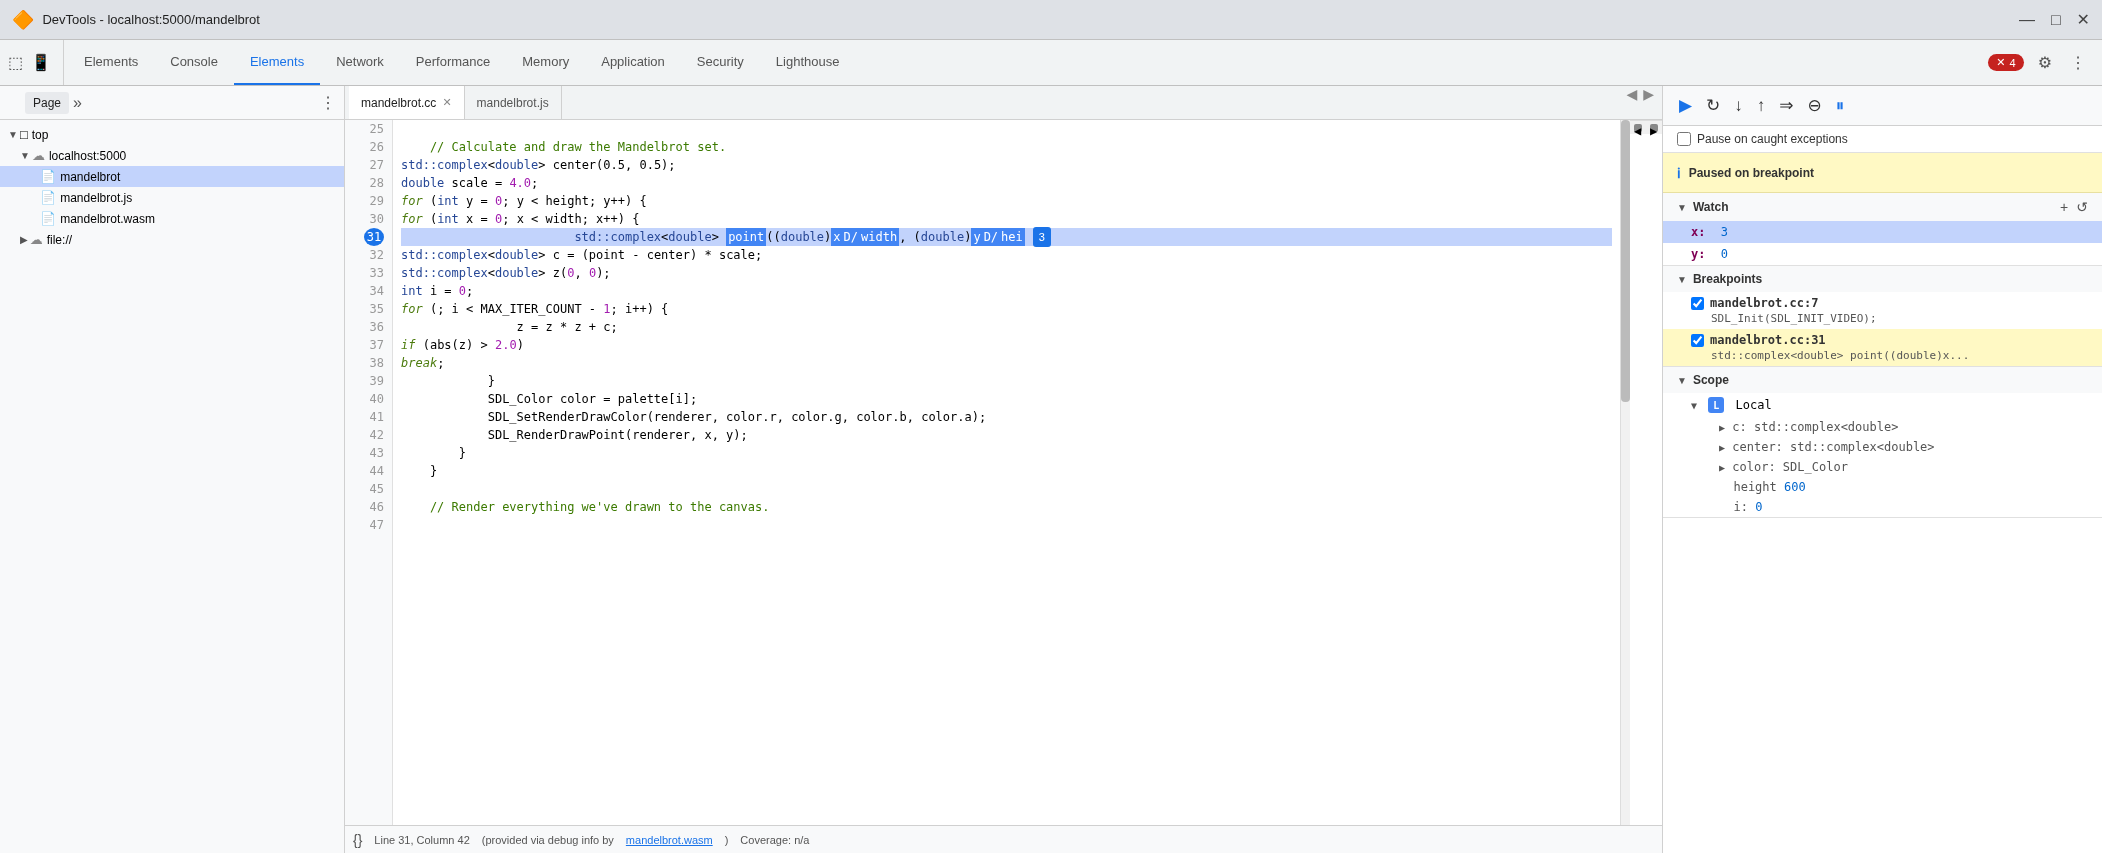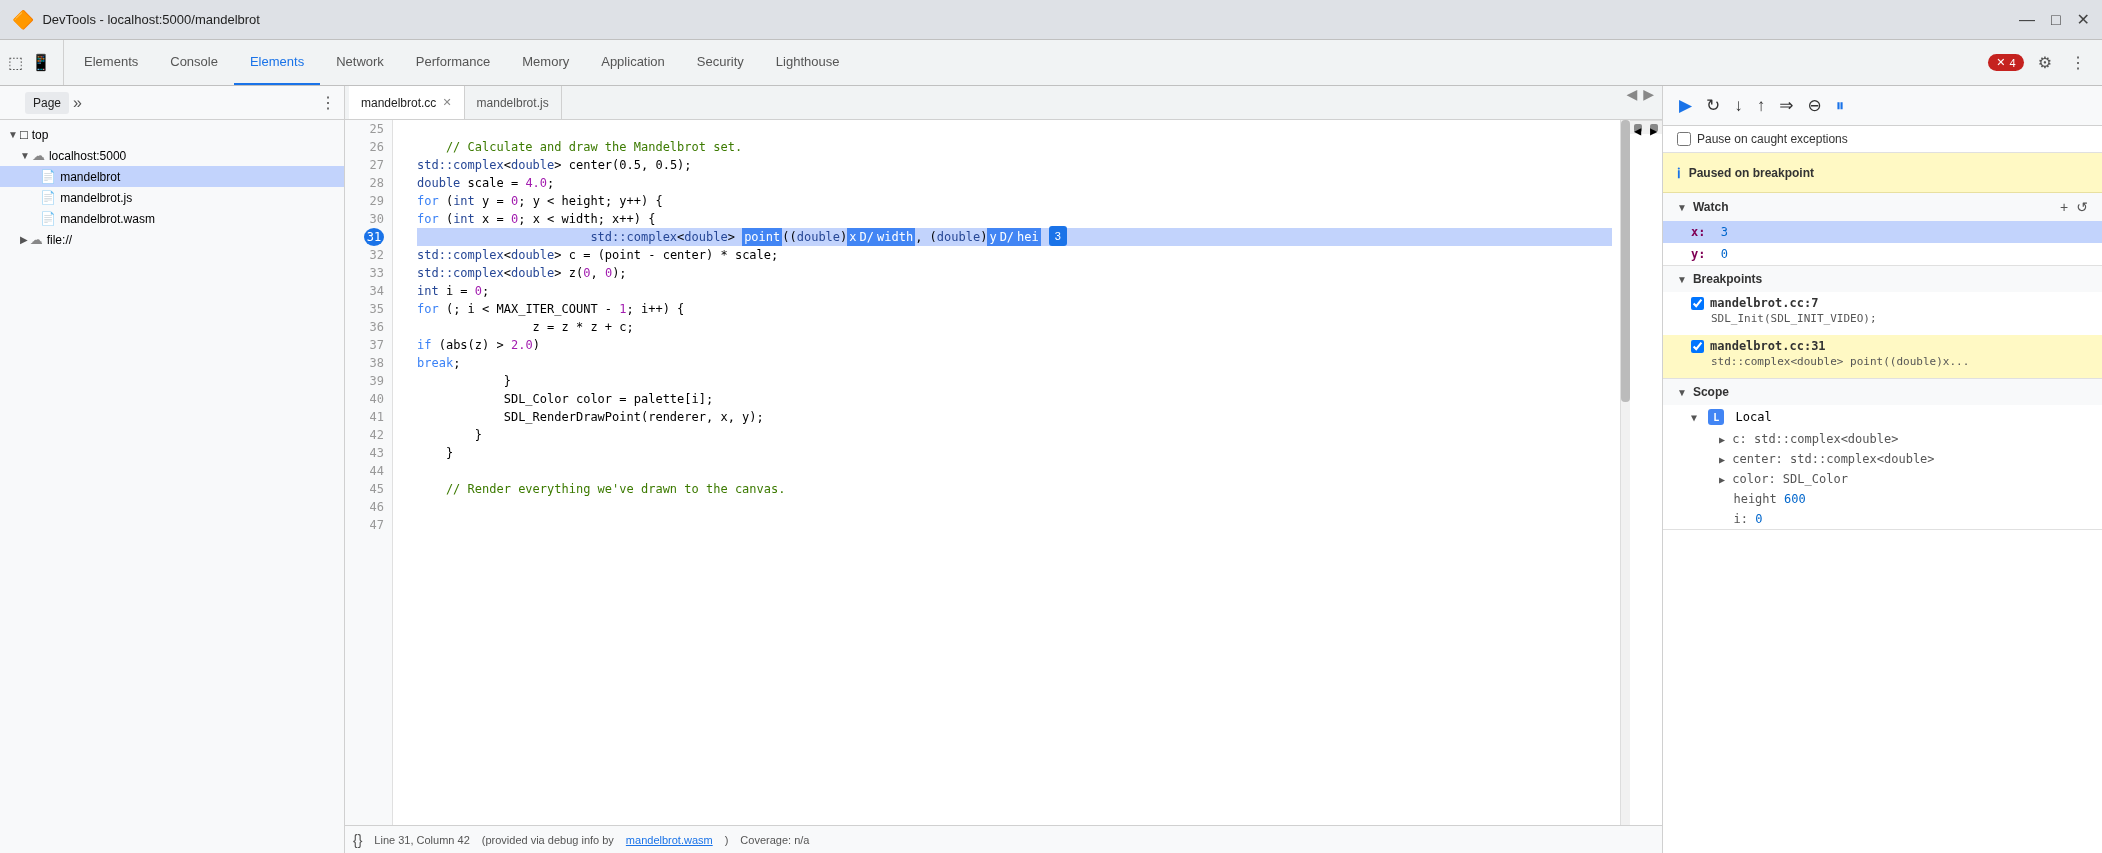--- a/index.html
+++ b/index.html
@@ -95,25 +95,25 @@
       background: #fff;
     }
     .code-scroll { flex: 1; overflow: auto; display: flex; }
     .line-numbers {
       min-width: 48px; padding: 0 8px; text-align: right;
       background: #f8f9fa; color: #999; border-right: 1px solid #e0e0e0;
       user-select: none; line-height: 18px;
     }
     .line-number { height: 18px; display: flex; align-items: center; justify-content: flex-end; }
     .code-lines { flex: 1; padding: 0 8px; line-height: 18px; }
-    .code-line { height: 18px; display: flex; align-items: flex-end; white-space: pre; margin-left: 16px; }
+    .code-line { height: 18px; display: flex; align-items: center; white-space: pre; }
     .code-line.highlighted { background: #c2d3fc; }
     
     
-    .kw { color: #3b82f6; }
+    .kw { color: #4d7c0f; font-style: italic; }
     .cm { color: #3c7a00; }
     .num { color: #a21caf; }
     .type { color: #264796; }
     
     
     .badge-tooltip {
       position: relative; display: inline-block;
       background: #1a73e8; color: #fff; border-radius: 3px;
       padding: 1px 6px; font-size: 11px; font-family: sans-serif;
       margin-left: 8px;
@@ -177,21 +177,21 @@
 
     .watch-item {
       padding: 4px 14px 4px 28px; font-size: 12px; font-family: monospace;
       display: flex; align-items: center; gap: 4px;
     }
     .watch-item .var-name { color: #7f0055; font-weight: 600; }
     .watch-item .var-val { color: #0066cc; }
     .watch-item.selected { background: #c2d3fc; }
 
     .bp-item {
-      padding: 4px 14px 10px 28px; font-size: 11px;
+      padding: 4px 14px 4px 28px; font-size: 11px;
     }
     .bp-item .bp-header { display: flex; align-items: center; gap: 6px; font-size: 12px; }
     .bp-item .bp-code { padding-left: 20px; color: #555; font-family: monospace; font-size: 11px; margin-top: 2px; }
     .bp-item.active { background: #fff9c4; }
     .bp-checkbox { width: 13px; height: 13px; }
     .bp-name { font-family: monospace; font-size: 12px; font-weight: 600; color: #333; }
 
     .scope-item { padding: 4px 14px 4px 28px; font-size: 12px; font-family: monospace; }
     .scope-var { padding: 3px 14px 3px 56px; font-size: 12px; font-family: monospace; color: #555; }
     .tri { font-size: 10px; color: #555; }
@@ -343,20 +343,21 @@
           </div>
           <div class="code-line">            <span class="type">std::complex</span>&lt;<span class="type">double</span>&gt; c = (point - center) * scale;</div>
           <div class="code-line">            <span class="type">std::complex</span>&lt;<span class="type">double</span>&gt; z(<span class="num">0</span>, <span class="num">0</span>);</div>
           <div class="code-line">            <span class="type">int</span> i = <span class="num">0</span>;</div>
           <div class="code-line">            <span class="kw">for</span> (; i &lt; MAX_ITER_COUNT - <span class="num">1</span>; i++) {</div>
           <div class="code-line">                z = z * z + c;</div>
           <div class="code-line">                <span class="kw">if</span> (abs(z) &gt; <span class="num">2.0</span>)</div>
           <div class="code-line">                    <span class="kw">break</span>;</div>
           <div class="code-line">            }</div>
           <div class="code-line">            SDL_Color color = palette[i];</div>
+          <div class="code-line">            SDL_SetRenderDrawColor(renderer, color.r, color.g, color.b, color.a);</div>
           <div class="code-line">            SDL_RenderDrawPoint(renderer, x, y);</div>
           <div class="code-line">        }</div>
           <div class="code-line">    }</div>
           <div class="code-line">&nbsp;</div>
           <div class="code-line"><span class="cm">    // Render everything we've drawn to the canvas.</span></div>
           <div class="code-line">&nbsp;</div>
         </div>
 
         <div style="width:10px;background:#f1f1f1;border-left:1px solid #ddd;position:relative;">
           <div style="position:absolute;top:0;width:100%;height:40%;background:#bbb;border-radius:4px;"></div>

